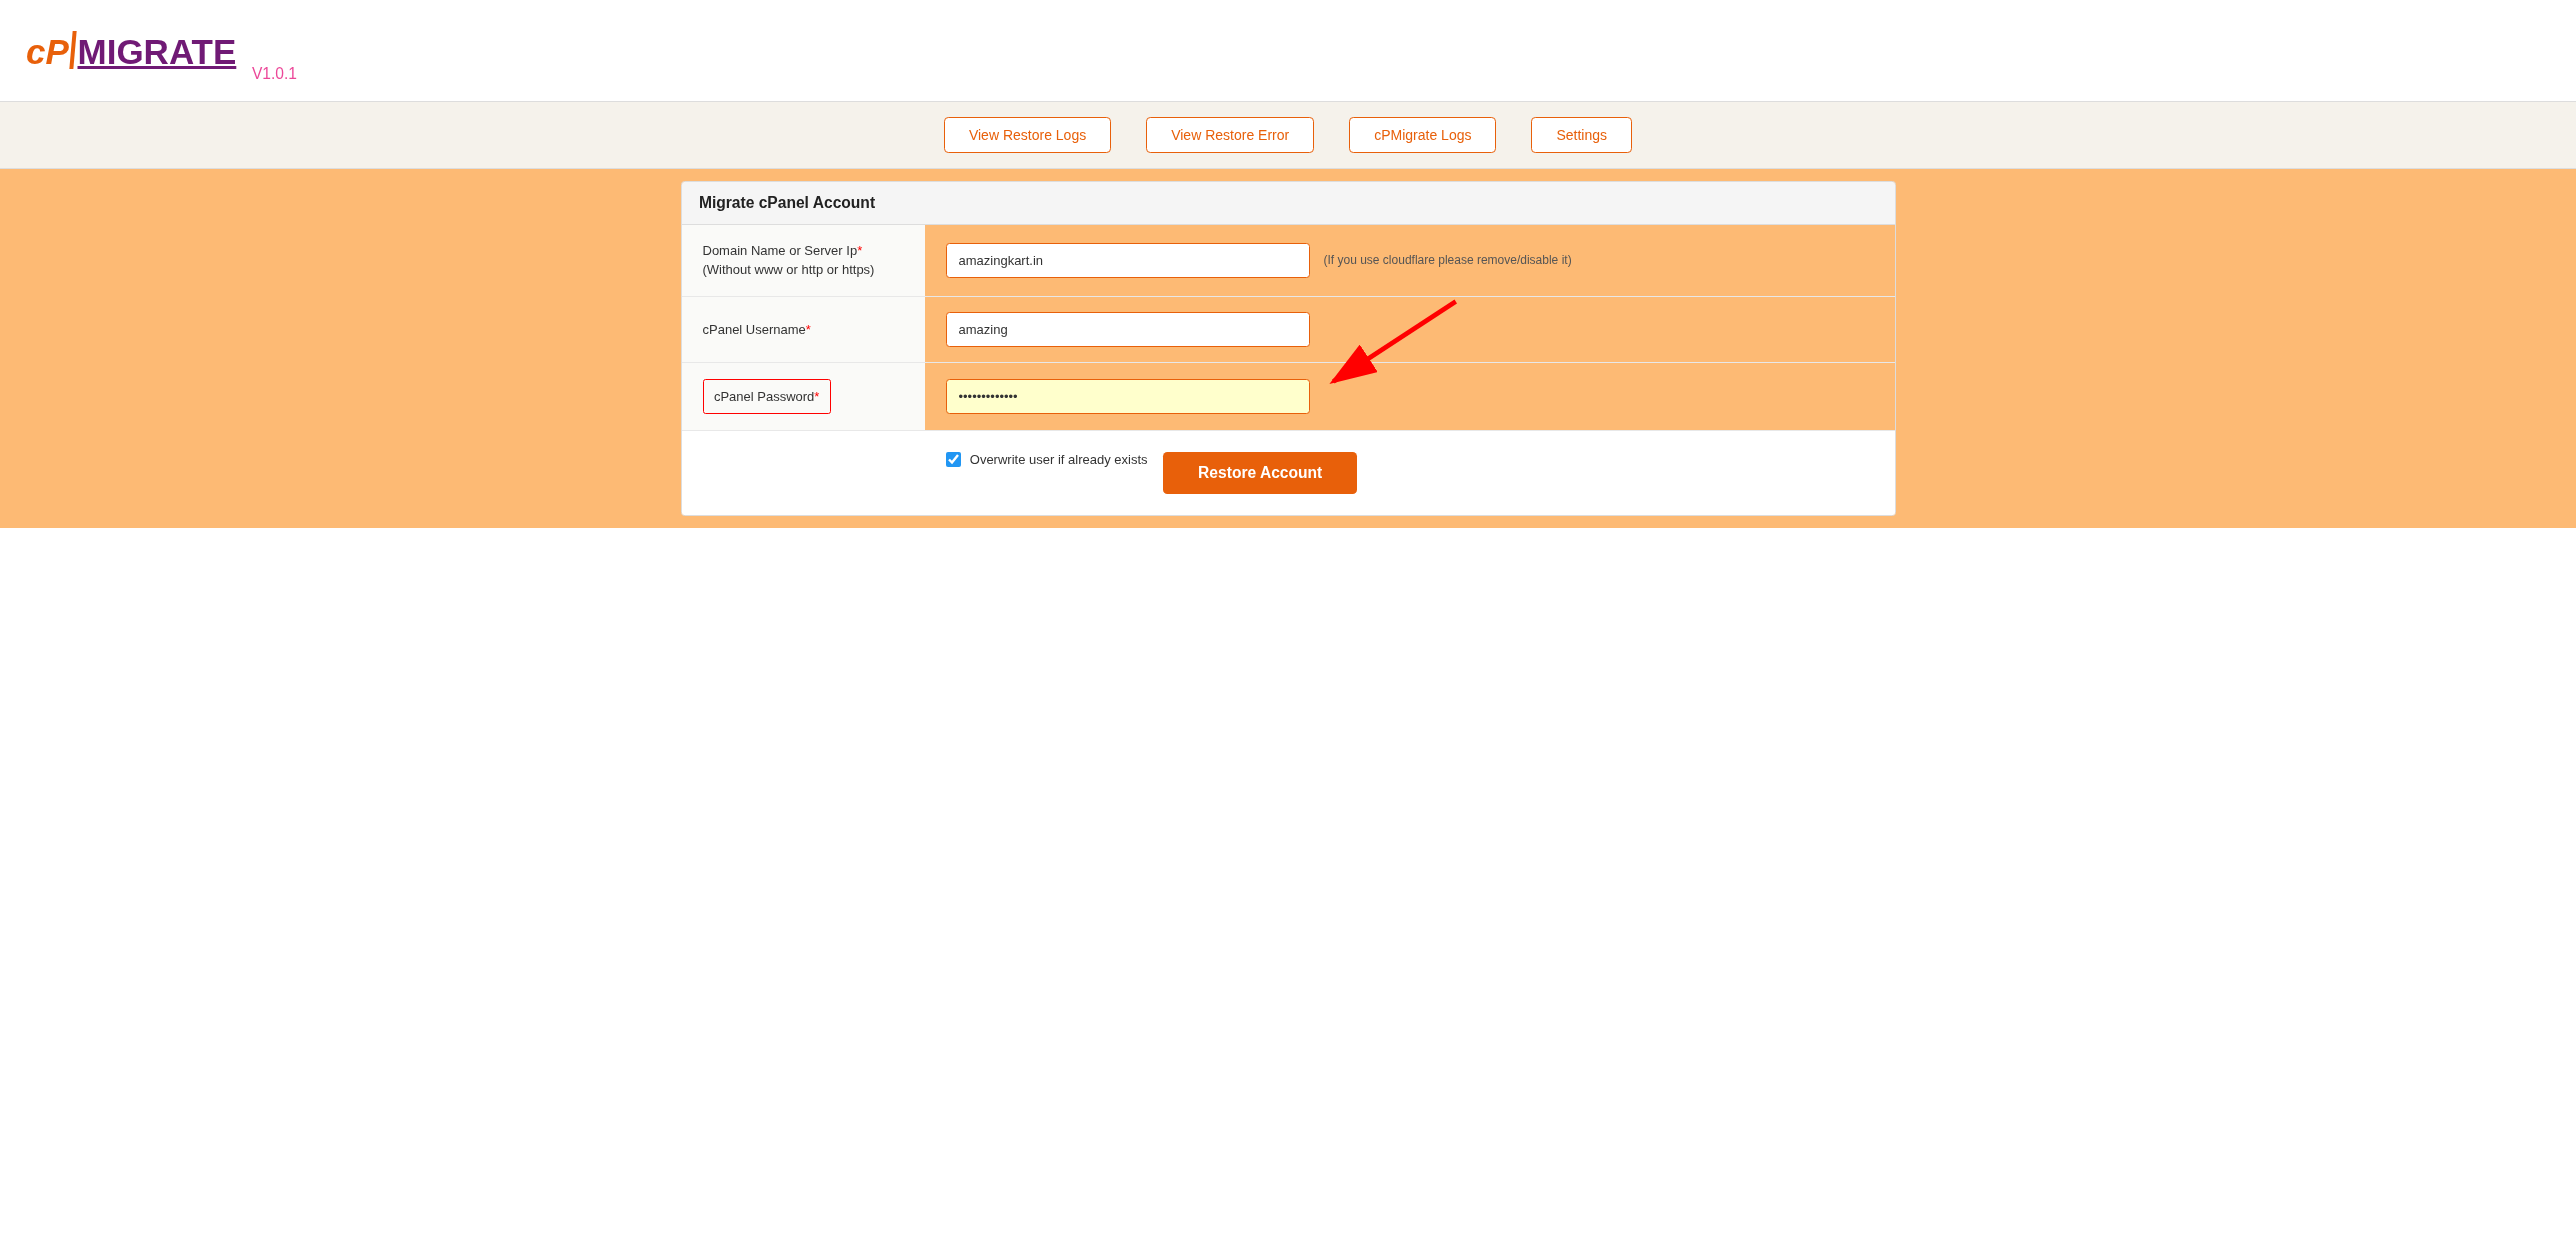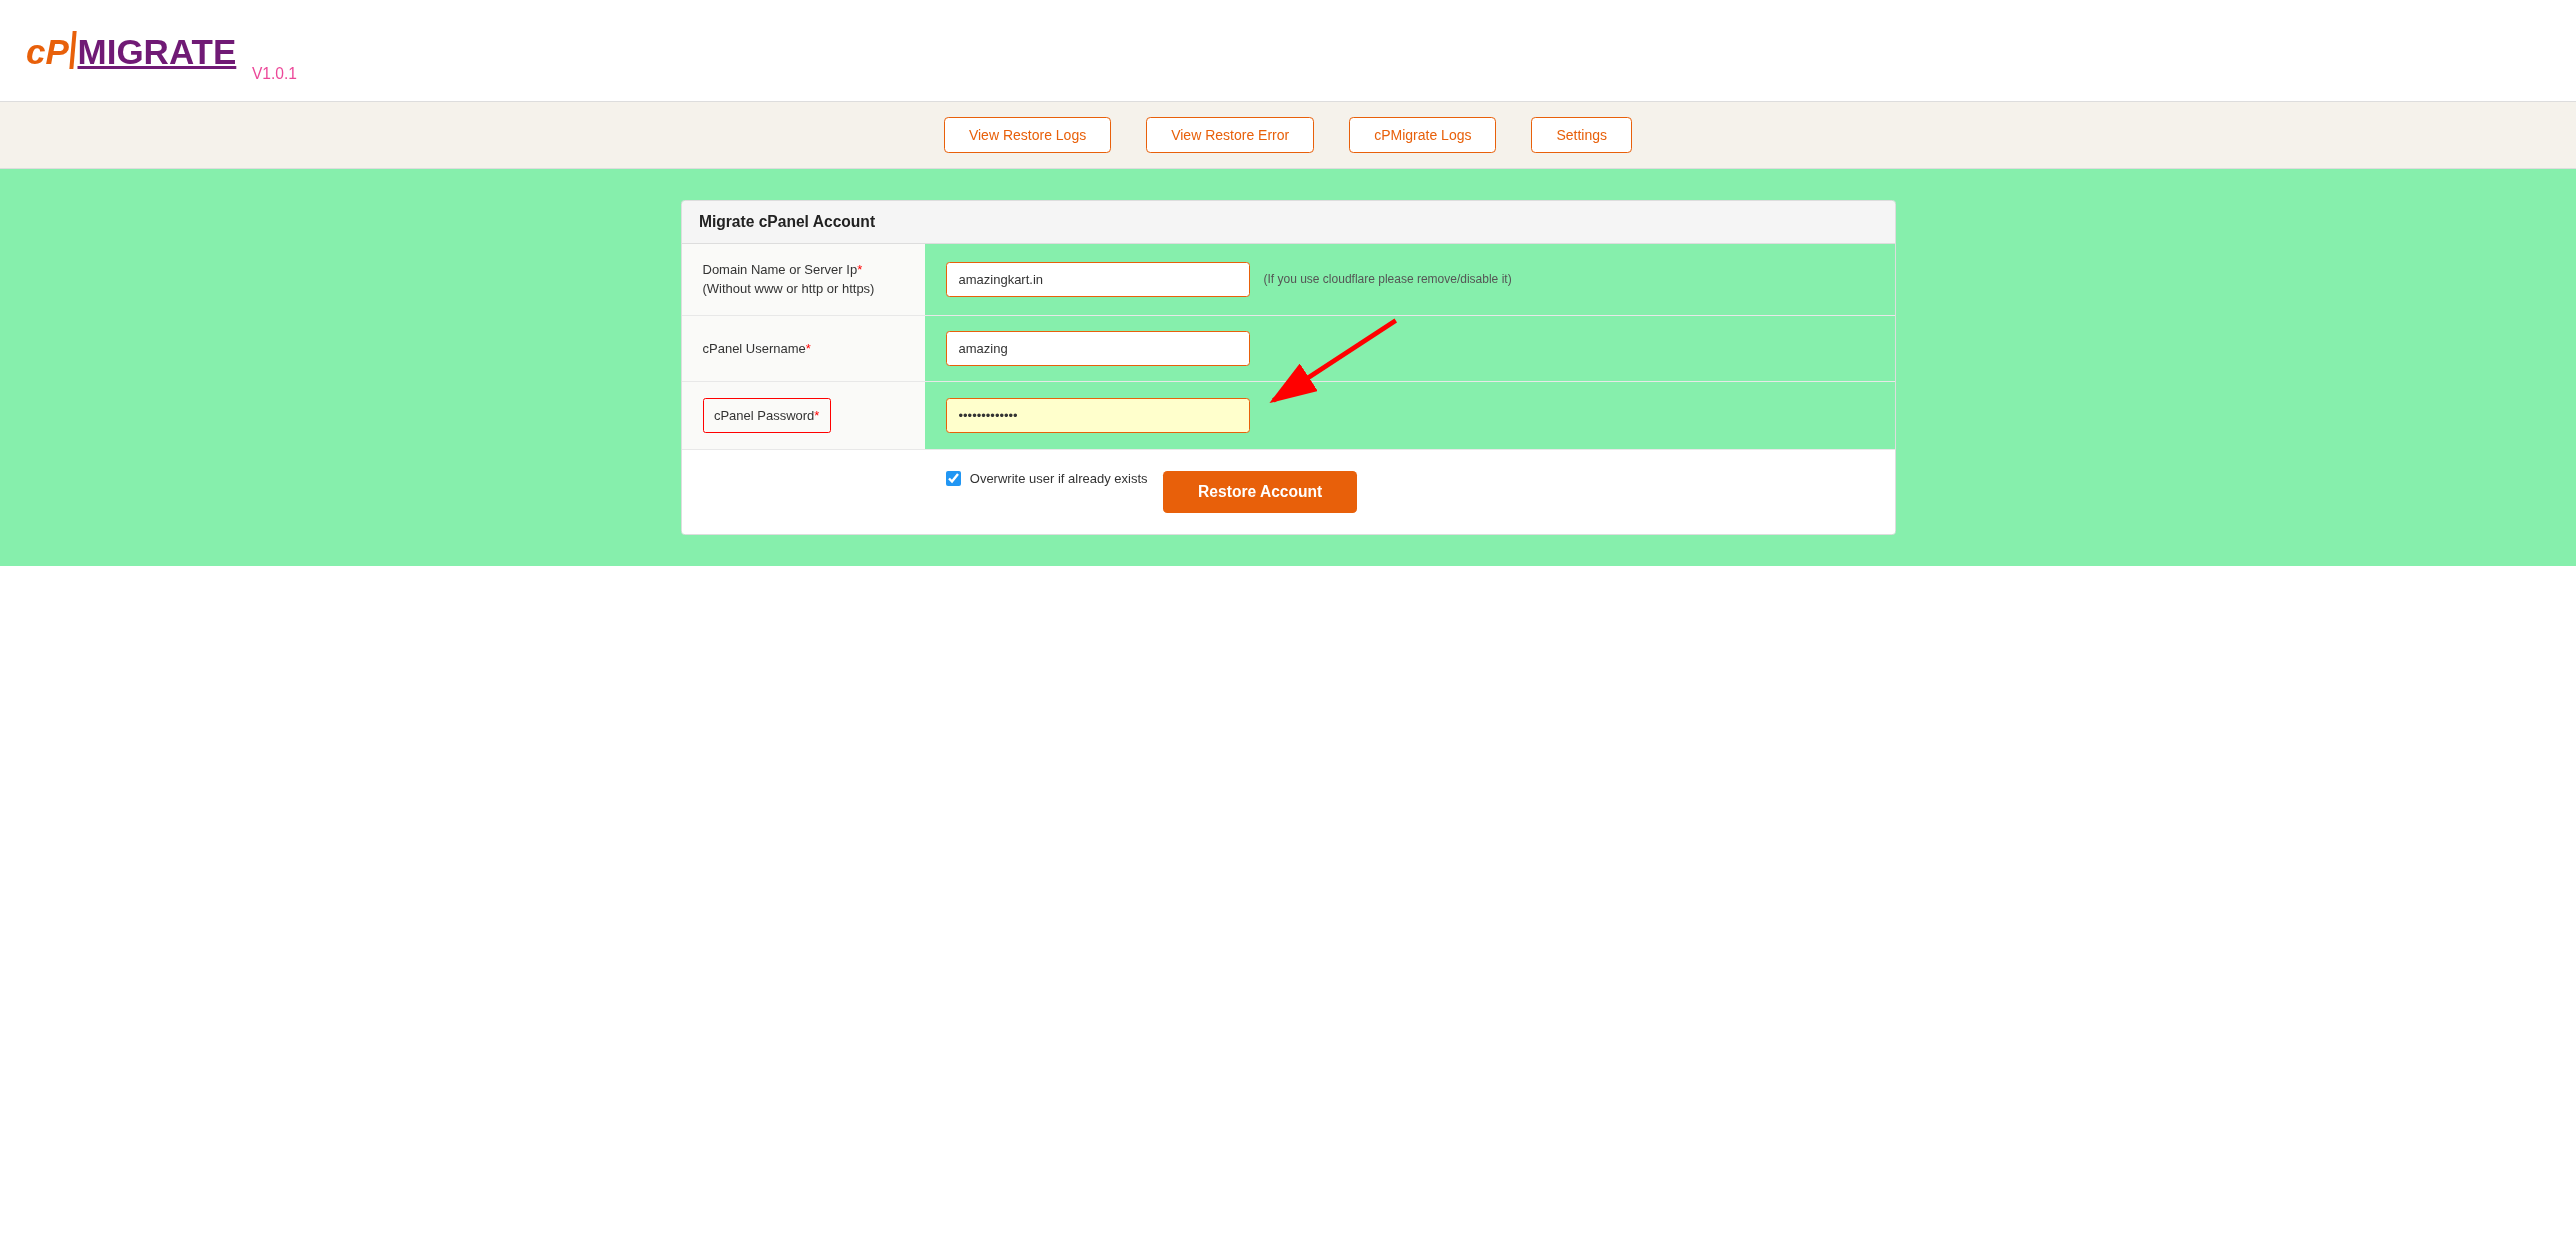--- a/index.html
+++ b/index.html
@@ -45,22 +45,22 @@
       padding: 8.7px 24px;
       font-size: 14px;
       border-radius: 4.3px;
       cursor: pointer;
       font-weight: 500;
       transition: background 0.2s;
     }
 
     
     .main-content {
-      padding: 31px 26px;
-      background: #86efac;
+      padding: 12px 26px;
+      background: #fdba74;
     }
 
     
     .form-panel {
       border: 0.9px solid #ddd;
       border-radius: 3.5px;
       overflow: hidden;
       max-width: 1215px;
       margin: 0 auto;
     }
@@ -102,21 +102,21 @@
 
     .form-label-cell .required-star {
       color: red;
     }
 
     .form-input {
       border: 0.9px solid #e8600a;
       border-radius: 3.5px;
       padding: 8.7px 12px;
       font-size: 13px;
-      width: 304px;
+      width: 364px;
       outline: none;
       color: #333;
     }
 
     .form-input-hint {
       color: #555;
       font-size: 12px;
     }
 
     

